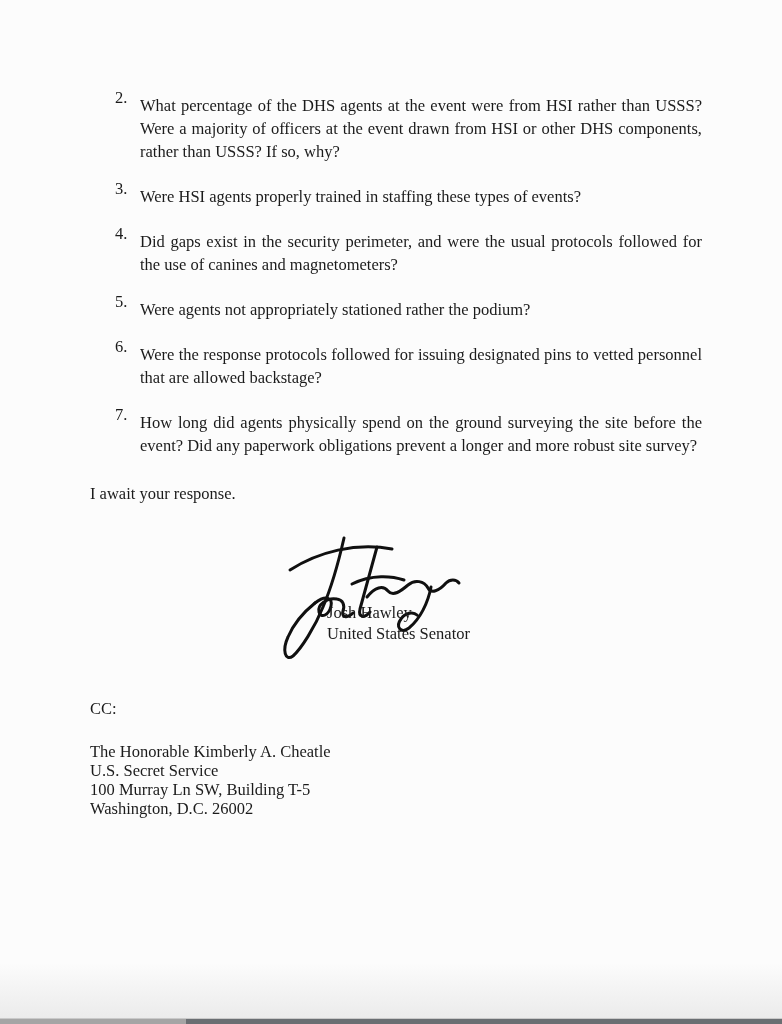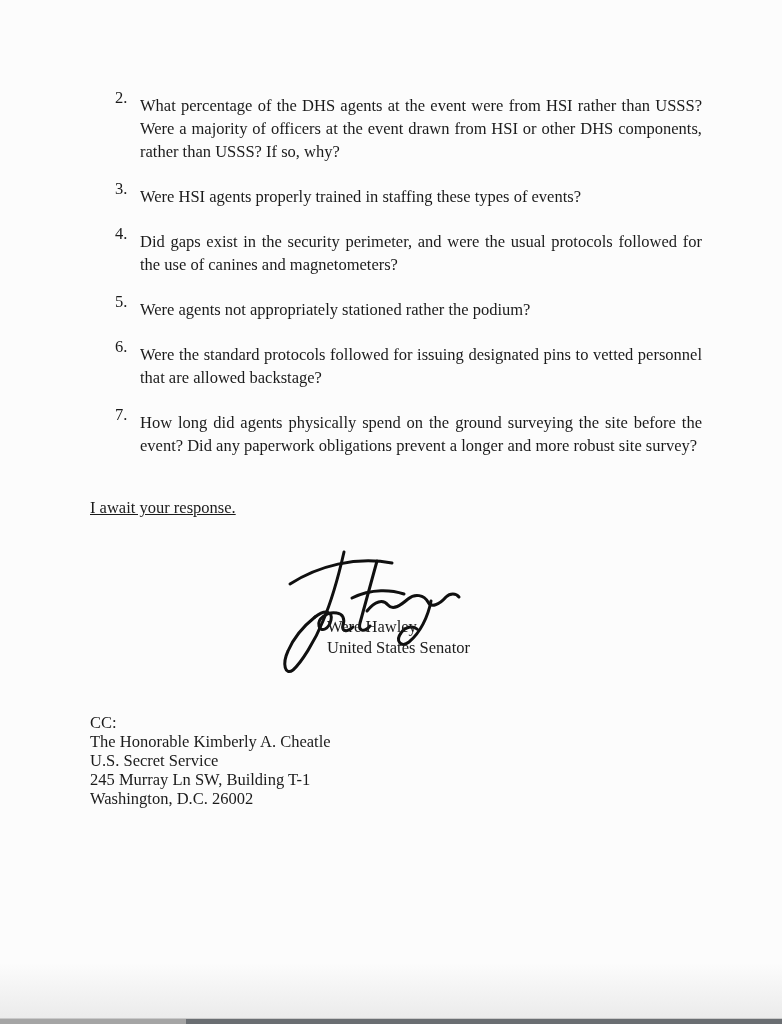--- a/index.html
+++ b/index.html
@@ -35,22 +35,21 @@
     flex: 0 0 25px;
     width: 25px;
   }
   ol.questions .qtext {
     flex: 1;
     text-align: justify;
     margin-top: 8px;
   }
   p { margin: 0; }
   .await {
-    margin-top: 39px;
-    text-decoration: underline;
+    margin-top: 25px;
   }
   .closing {
     position: relative;
     margin-top: 15px;
     margin-left: 235px;
     height: 148px;
   }
   .signoff { line-height: 23px; }
   .signature-svg {
     position: absolute;
@@ -64,20 +63,21 @@
     position: absolute;
     top: 82px;
     left: 2px;
     line-height: 21px;
   }
   .cc {
     margin-top: 31px;
     line-height: 19px;
   }
   .cc-label {
+    margin-bottom: 24px;
   }
   .bottom-fade {
     position: absolute;
     left: 0;
     right: 0;
     bottom: 6px;
     height: 55px;
     background: linear-gradient(180deg, rgba(235,235,235,0) 0%, #ebebeb 100%);
     pointer-events: none;
   }
@@ -118,21 +118,21 @@
       <li>
         <span class="num">4.</span>
         <span class="qtext">Did gaps exist in the security perimeter, and were the usual protocols followed for the use of canines and magnetometers?</span>
       </li>
       <li>
         <span class="num">5.</span>
         <span class="qtext">Were agents not appropriately stationed rather the podium?</span>
       </li>
       <li>
         <span class="num">6.</span>
-        <span class="qtext">Were the standard protocols followed for issuing designated pins to vetted personnel that are allowed backstage?</span>
+        <span class="qtext">Were the response protocols followed for issuing designated pins to vetted personnel that are allowed backstage?</span>
       </li>
       <li>
         <span class="num">7.</span>
         <span class="qtext">How long did agents physically spend on the ground surveying the site before the event? Did any paperwork obligations prevent a longer and more robust site survey?</span>
       </li>
     </ol>
 
     <p class="await">I await your response.</p>
 
     <div class="closing">
@@ -150,30 +150,30 @@
 
           <path d="M 72 50 C 92 40 112 42 124 46"></path>
 
           <path d="M 87 63 C 95 53 103 51 108 57 C 113 63 121 57 128 51 C 135 45 144 47 148 54 C 151 60 159 57 166 49 C 170 45 176 45 179 49"></path>
 
           <path d="M 151 53 C 148 69 140 85 129 94 C 121 100 115 93 121 85 C 125 79 133 77 137 81"></path>
         </g>
       </svg>
 
       <div class="namelines">
-        <p>Were Hawley</p>
+        <p>Josh Hawley</p>
         <p>United States Senator</p>
       </div>
     </div>
 
     <div class="cc">
       <p class="cc-label">CC:</p>
       <p>The Honorable Kimberly A. Cheatle</p>
       <p>U.S. Secret Service</p>
-      <p>245 Murray Ln SW, Building T-1</p>
+      <p>100 Murray Ln SW, Building T-5</p>
       <p>Washington, D.C. 26002</p>
     </div>
 
   </div>
 
   <div class="bottom-fade"></div>
 
   <div class="hscrollbar">
     <div class="hthumb"></div>
   </div>

